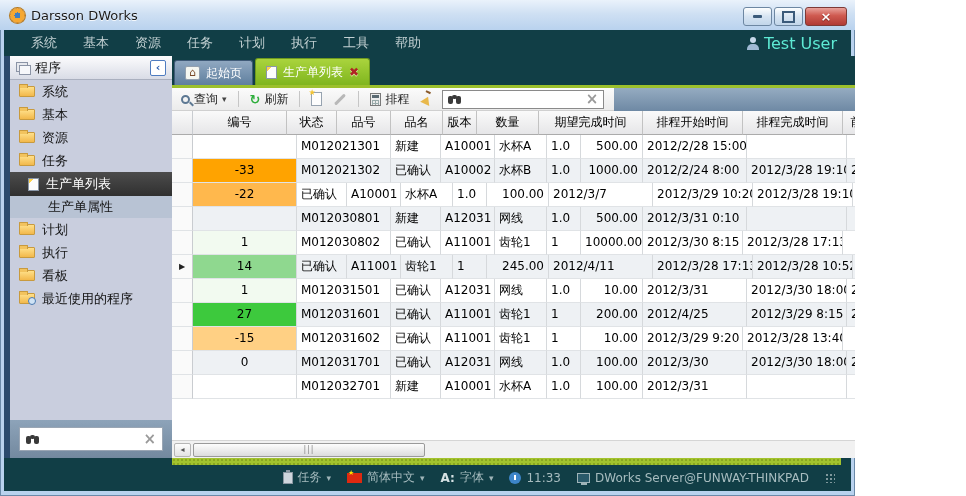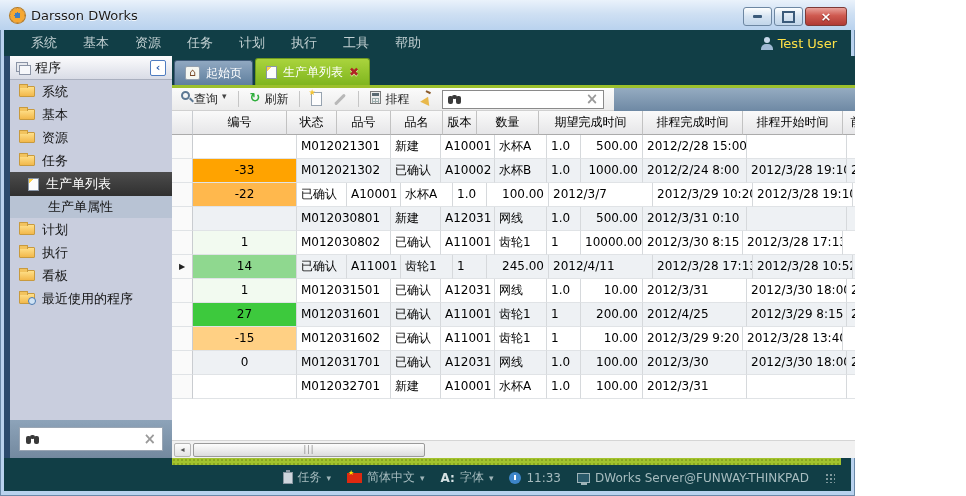--- a/index.html
+++ b/index.html
@@ -29,21 +29,21 @@
   
   .menubar { position:absolute; left:4px; right:4px; top:30px; height:26px;
     background:#113e46; display:flex; align-items:center; padding-left:14px; }
   .menu-item { color:#c2d0d2; font-size:13px; padding:0 13px; line-height:26px; cursor:default; }
   .userbox { margin-left:auto; display:flex; align-items:center; gap:5px; padding-right:14px; }
   .i-person { position:relative; width:12px; height:13px; }
   .i-person::before { content:""; position:absolute; left:3px; top:0; width:6px; height:6px;
     border-radius:50%; background:#c7d8ea; }
   .i-person::after { content:""; position:absolute; left:0; top:7px; width:12px; height:6px;
     border-radius:5px 5px 0 0; background:#9fb9d4; }
-  .user-name { color:#fde047; font-size:13px; }
+  .user-name { color:#5eead4; font-size:16px; }
 
   
   .main { position:absolute; left:4px; top:56px; width:954px; height:402px; display:flex; }
 
   
   .sidebar { width:168px; background:#c9cede; border-left:6px solid #2b4a6d;
     display:flex; flex-direction:column; }
   .sb-header { height:24px; background:linear-gradient(180deg,#fcfcfd,#d9dce6);
     border-bottom:1px solid #aab0bf; display:flex; align-items:center; padding:0 6px; gap:6px; }
   .sb-header-label { font-size:13px; color:#222; flex:1; }
@@ -104,21 +104,21 @@
   .i-pages::after { content:""; position:absolute; left:3px; top:0; width:9px; height:5px;
     background:#e9edf1; border:1px solid #9aa4ae; }
   .greenline { height:3px; background:#9cc02c; }
 
   
   .toolbar { height:23px; display:flex; }
   .tb-left { display:flex; align-items:center; gap:5px; padding:0 10px 0 6px;
     background:linear-gradient(180deg,#fbfbfb,#ebebeb); border-bottom:1px solid #d0d0d0; }
   .tb-right { flex:1; background:linear-gradient(180deg,#95abc1,#6e89a4);
     border-bottom:1px solid #5d7档a; }
-  .tb-btn { display:flex; align-items:flex-start; gap:4px; font-size:12px; color:#222; padding:1px 3px; }
+  .tb-btn { display:flex; align-items:center; gap:4px; font-size:12px; color:#222; padding:1px 3px; }
   .sep { width:1px; height:16px; background:#c6c6c6; margin:0 3px; }
   .i-mag { position:relative; width:9px; height:9px; border:2px solid #5d7893; border-radius:50%; }
   .i-mag::after { content:""; position:absolute; left:6px; top:6px; width:5px; height:2px;
     background:#5d7893; transform:rotate(45deg); }
   .i-caret { font-size:9px; color:#444; }
   .i-refresh { color:#2eae3c; font-weight:bold; font-size:13px; line-height:1; }
   .i-newdoc { position:relative; width:11px; height:14px; background:#fdfdfd;
     border:1px solid #97a3b0; }
   .i-newdoc::after { content:"★"; position:absolute; left:-4px; top:-5px; color:#f4c430;
     font-size:8px; }
@@ -344,22 +344,22 @@
       <div class="table-wrap">
         <div class="thead">
             <div class="th sel"></div>
             <div class="th" style="width: 94px;">编号</div>
             <div class="th" style="width: 50px;">状态</div>
             <div class="th" style="width: 54px;">品号</div>
             <div class="th" style="width: 52px;">品名</div>
             <div class="th" style="width: 34px;">版本</div>
             <div class="th" style="width: 62px;">数量</div>
             <div class="th" style="width: 104px;">期望完成时间</div>
+            <div class="th" style="width: 100px;">排程开始时间</div>
             <div class="th" style="width: 100px;">排程完成时间</div>
-            <div class="th" style="width: 100px;">排程开始时间</div>
             <div class="th" style="width: 28px;">前</div>
           </div>
         <div>
             <div class="trow">
               <div class="sel"></div>
               <div class="td" style="width: 104px; text-align: center;"></div>
               <div class="td" style="width: 94px; text-align: left;">M012021301</div>
               <div class="td" style="width: 50px; text-align: left;">新建</div>
               <div class="td" style="width: 54px; text-align: left;">A10001</div>
               <div class="td" style="width: 52px; text-align: left;">水杯A</div>

